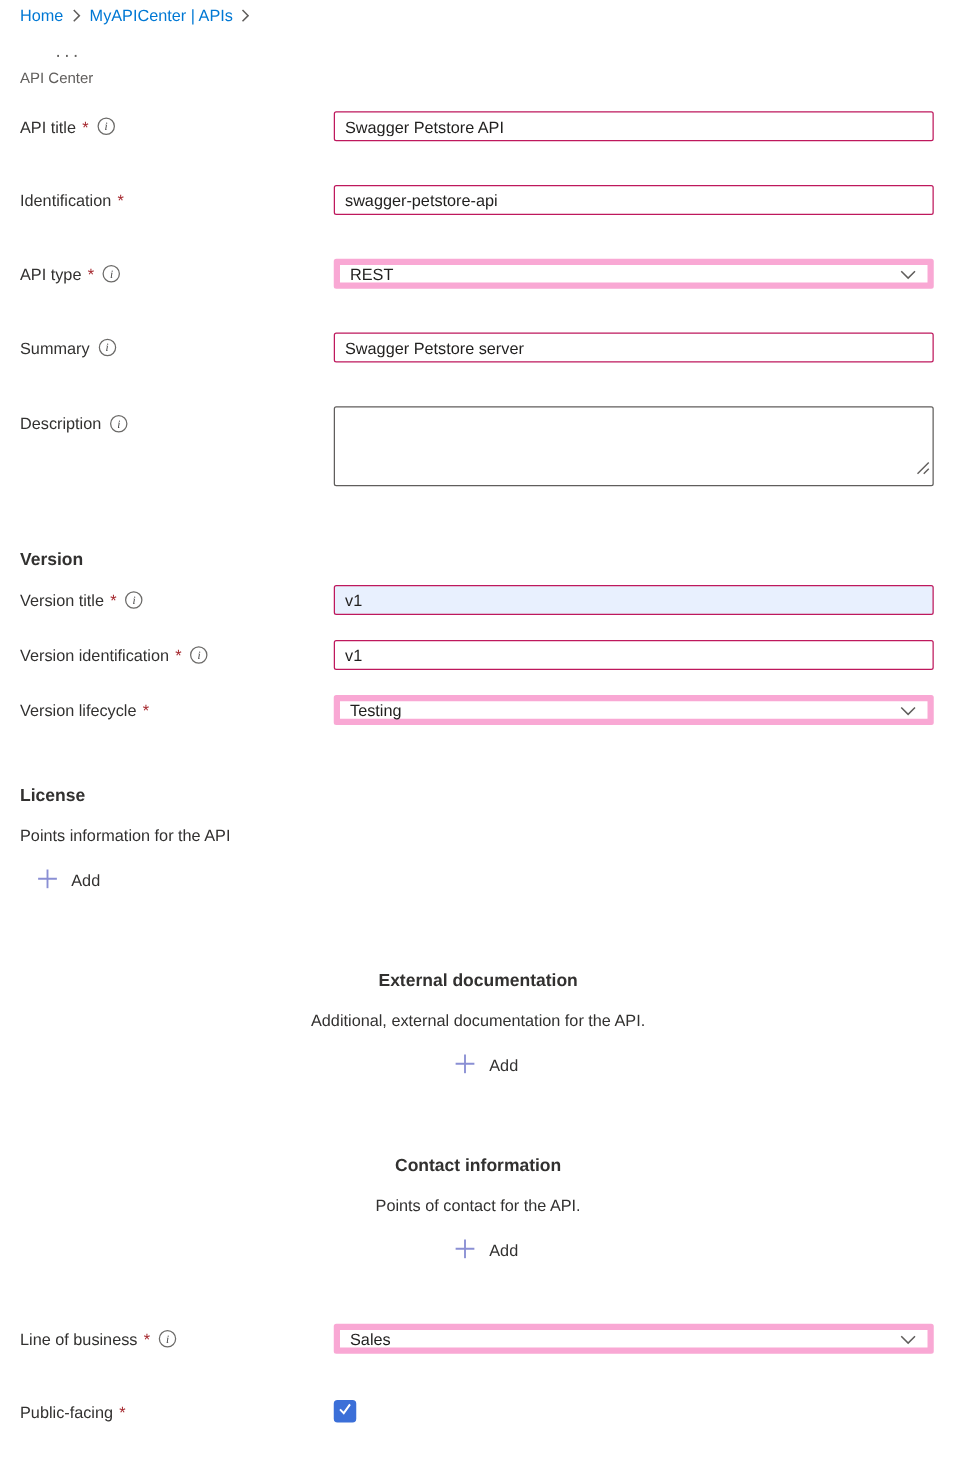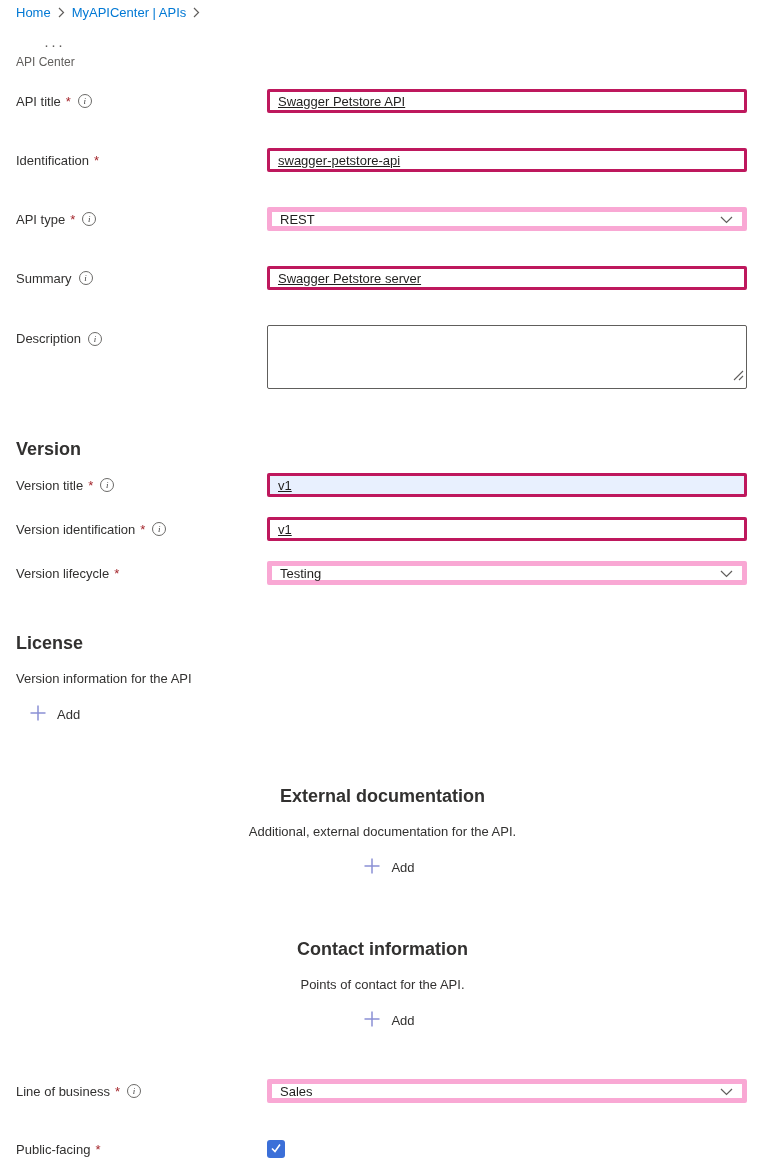--- a/index.html
+++ b/index.html
@@ -30,40 +30,40 @@
   .label { width: 251px; flex: 0 0 251px; font-size: 13px; color: #323130; display: flex; align-items: center; gap: 4px; }
   .req { color: #a4262c; margin-left: 1px; }
   .info-icon {
     display: inline-flex; align-items: center; justify-content: center;
     width: 14px; height: 14px; border: 1px solid #6b6a68; border-radius: 50%;
     font-size: 9px; font-style: italic; font-family: "Liberation Serif", serif;
     color: #424242; margin-left: 3px; cursor: default; flex: 0 0 14px;
   }
   .control { width: 480px; flex: 0 0 480px; position: relative; }
   input.text-input {
-    width: 100%; height: 24px; border: 3px solid #be185d; border-radius: 2px;
+    width: 100%; height: 24px; border: 1px solid #be185d; border-radius: 2px;
     font-family: "Liberation Sans", sans-serif; font-size: 13px; color: #201f1e;
-    padding: 0 8px; background: #ffffff; outline: none; text-decoration: underline;
+    padding: 0 8px; background: #ffffff; outline: none;
   }
   input.text-input.autofill { background: #e8f0fe; }
   .dropdown {
     width: 100%; height: 24px; border: 5px solid #f9a8d4; border-radius: 2px;
     background: #ffffff; display: flex; align-items: center; justify-content: space-between;
     font-size: 13px; color: #201f1e; padding: 0 9px 0 8px; cursor: pointer;
   }
   .textarea-wrap { position: relative; width: 100%; }
   textarea.text-area {
     width: 100%; height: 64px; border: 1px solid #605e5c; border-radius: 2px;
     font-family: "Liberation Sans", sans-serif; font-size: 13px; color: #201f1e;
     padding: 4px 8px; resize: none; outline: none; display: block;
   }
   .resize-grip { position: absolute; right: 3px; bottom: 4px; pointer-events: none; }
 
   
-  .section-header { font-size: 18px; font-weight: 700; color: #323130; }
+  .section-header { font-size: 14px; font-weight: 700; color: #323130; }
   .section-desc { font-size: 13px; color: #323130; margin-top: 17px; }
   .add-btn {
     display: inline-flex; align-items: center; gap: 11px; margin-top: 16px;
     margin-left: 14px; height: 24px; cursor: pointer; font-size: 13px; color: #323130;
   }
   .mt-version { margin-top: 50px; margin-bottom: 13px; }
   .row.tight { margin-bottom: 20px; }
   .mt-license { margin-top: 48px; }
   .mt-section { margin-top: 60px; text-align: center; }
   .mt-lob { margin-top: 47px; margin-bottom: 0; }
@@ -205,21 +205,21 @@
             <svg width="13" height="8" viewBox="0 0 13 8">
                 <polyline points="1,1 6.5,6.5 12,1" fill="none" stroke="#605e5c" stroke-width="1.2"></polyline>
               </svg>
           </span>
         </div>
       </div>
     </div>
 
     <div class="mt-license">
       <div class="section-header">License</div>
-      <div class="section-desc">Version information for the API</div>
+      <div class="section-desc">Points information for the API</div>
       <div class="add-btn">
         <span>
           <svg width="16" height="16" viewBox="0 0 16 16">
             <line x1="8" y1="0.5" x2="8" y2="15.5" stroke="#8a8fd4" stroke-width="1.5"></line>
             <line x1="0.5" y1="8" x2="15.5" y2="8" stroke="#8a8fd4" stroke-width="1.5"></line>
           </svg>
         </span>
         <span>Add</span>
       </div>
     </div>

